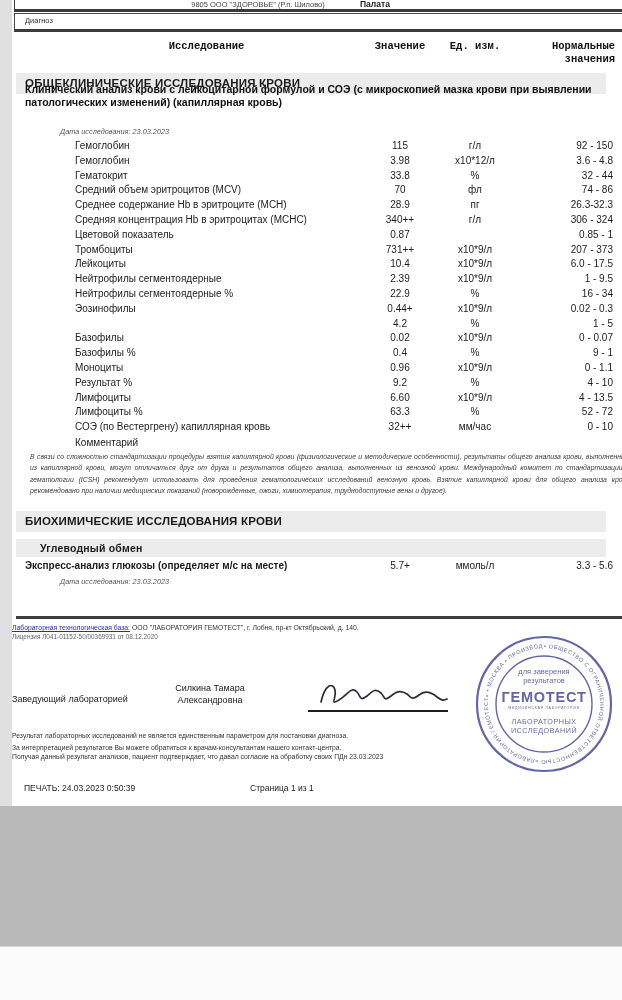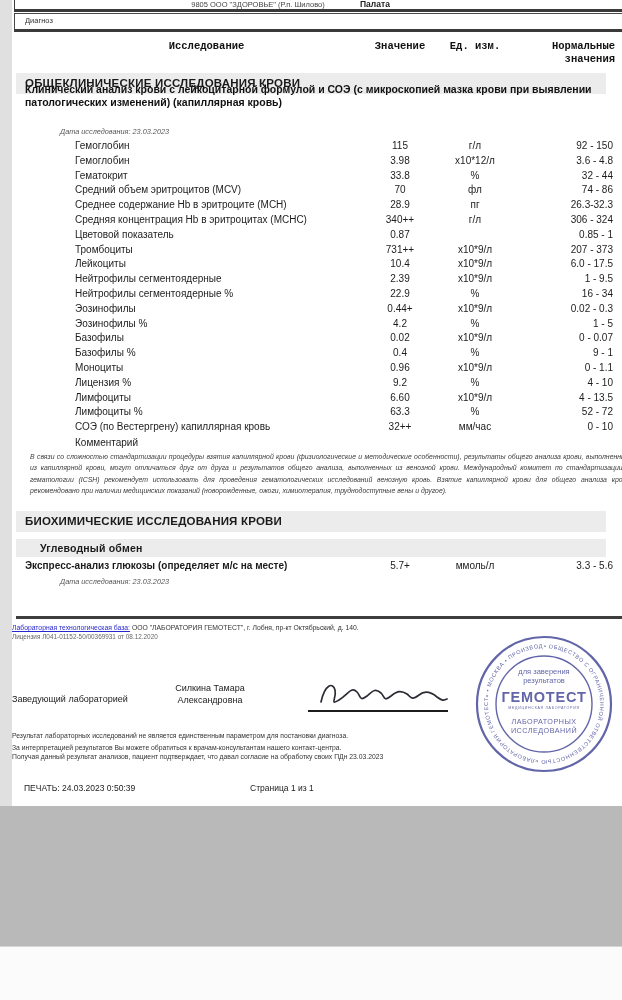--- a/index.html
+++ b/index.html
@@ -182,21 +182,20 @@
         <div class="c-unit">%</div>
         <div class="c-norm">16 - 34</div>
       </div>
       <div class="rrow">
         <div class="c-name">Эозинофилы</div>
         <div class="c-value">0.44+</div>
         <div class="c-unit">х10*9/л</div>
         <div class="c-norm">0.02 - 0.3</div>
       </div>
       <div class="rrow">
-        <div class="c-name">Эозинофилы %</div>
         <div class="c-value">4.2</div>
         <div class="c-unit">%</div>
         <div class="c-norm">1 - 5</div>
       </div>
       <div class="rrow">
         <div class="c-name">Базофилы</div>
         <div class="c-value">0.02</div>
         <div class="c-unit">х10*9/л</div>
         <div class="c-norm">0 - 0.07</div>
       </div>
@@ -206,21 +205,21 @@
         <div class="c-unit">%</div>
         <div class="c-norm">9 - 1</div>
       </div>
       <div class="rrow">
         <div class="c-name">Моноциты</div>
         <div class="c-value">0.96</div>
         <div class="c-unit">х10*9/л</div>
         <div class="c-norm">0 - 1.1</div>
       </div>
       <div class="rrow">
-        <div class="c-name">Лицензия %</div>
+        <div class="c-name">Результат %</div>
         <div class="c-value">9.2</div>
         <div class="c-unit">%</div>
         <div class="c-norm">4 - 10</div>
       </div>
       <div class="rrow">
         <div class="c-name">Лимфоциты</div>
         <div class="c-value">6.60</div>
         <div class="c-unit">х10*9/л</div>
         <div class="c-norm">4 - 13.5</div>
       </div>

